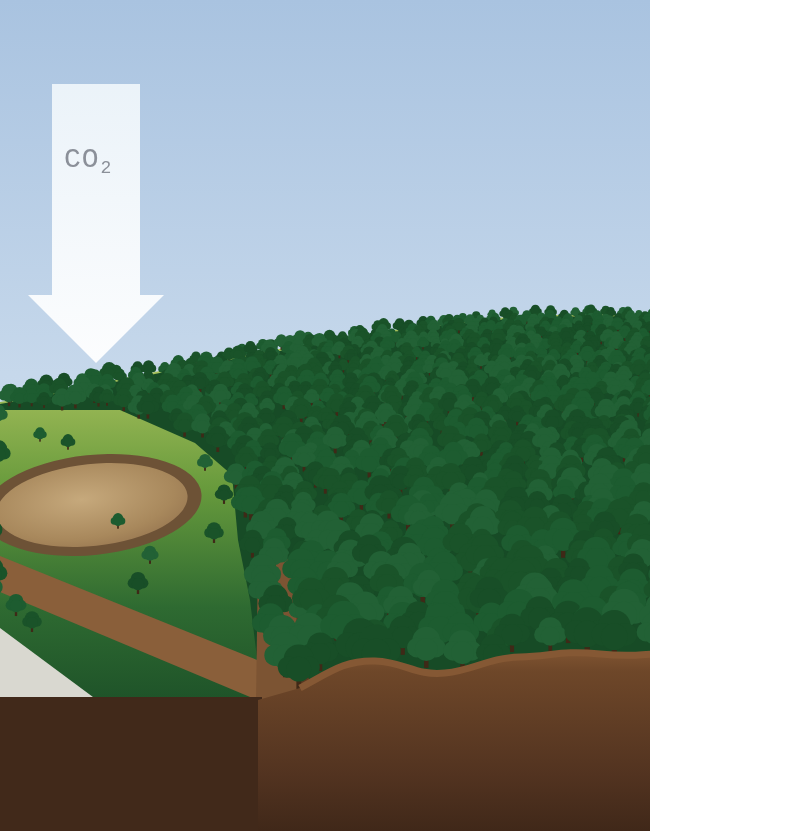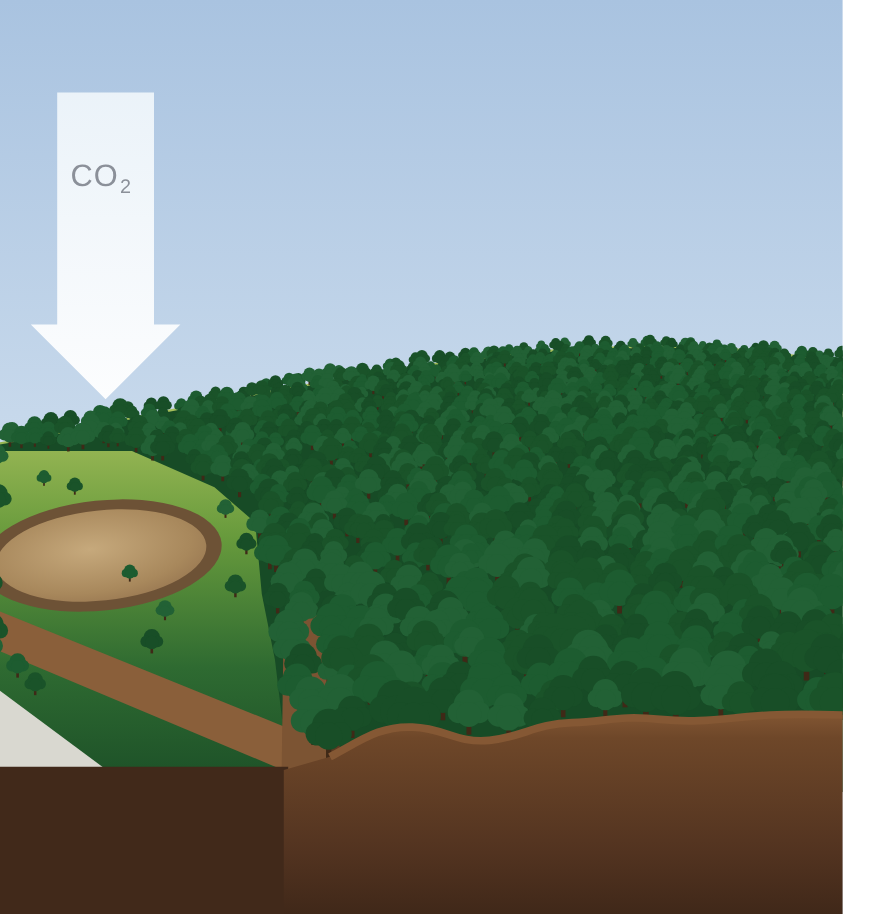--- a/index.html
+++ b/index.html
@@ -1,19 +1,19 @@
 <!DOCTYPE html>
 <html style="--sky-top: #a9c3e0; --sky-mid: #c6d8eb; --sky-bot: #dce9f4; --arrow-top: #eef5fa; --arrow-bot: #ffffff; --co2-text: #8b9099; --grass-hi: #a8c05c; --grass-mid: #679a3c; --grass-low: #2e6a31; --grass-dark: #1d5128; --forest-under: #174b26; --trunk: #3f2917; --pond-edge: #6d5236; --pond-in: #c6a97c; --pond-mid: #a8885c; --pond-out: #8a6847; --band: #8a5f3a; --cliff: #7c5433; --cliff-edge: #5a3a22; --road: #d9d8d0; --soil-top: #855834; --soil-mid: #6e4729; --soil-low: #523320; --soil-bot: #402819; --soil-left: #41291a; --caption: #f8f5ee;"><head>
 <meta charset="utf-8">
 <style>
   html,body{margin:0;padding:0;background:#ffffff;}
   .stage{
-    position:relative;width:766px;height:831px;overflow:hidden;
+    position:relative;width:650px;height:831px;overflow:hidden;
     background:linear-gradient(180deg,var(--sky-top) 0%,var(--sky-mid) 45%,var(--sky-bot) 100%);
-    font-family:Liberation Sans, sans-serif;
+    font-family:Liberation Mono, monospace;
   }
   #scene-svg{position:absolute;left:0;top:0;}
   .co2{
     position:absolute;left:64px;top:144px;
     font-size:28px;color:var(--co2-text);letter-spacing:1px;user-select:none;
   }
   .co2 .sub{font-size:18px;position:relative;top:6px;left:1px;}
   .caption{
     position:absolute;left:438px;top:700px;
     font-size:25px;color:var(--caption);letter-spacing:.4px;white-space:nowrap;user-select:none;

